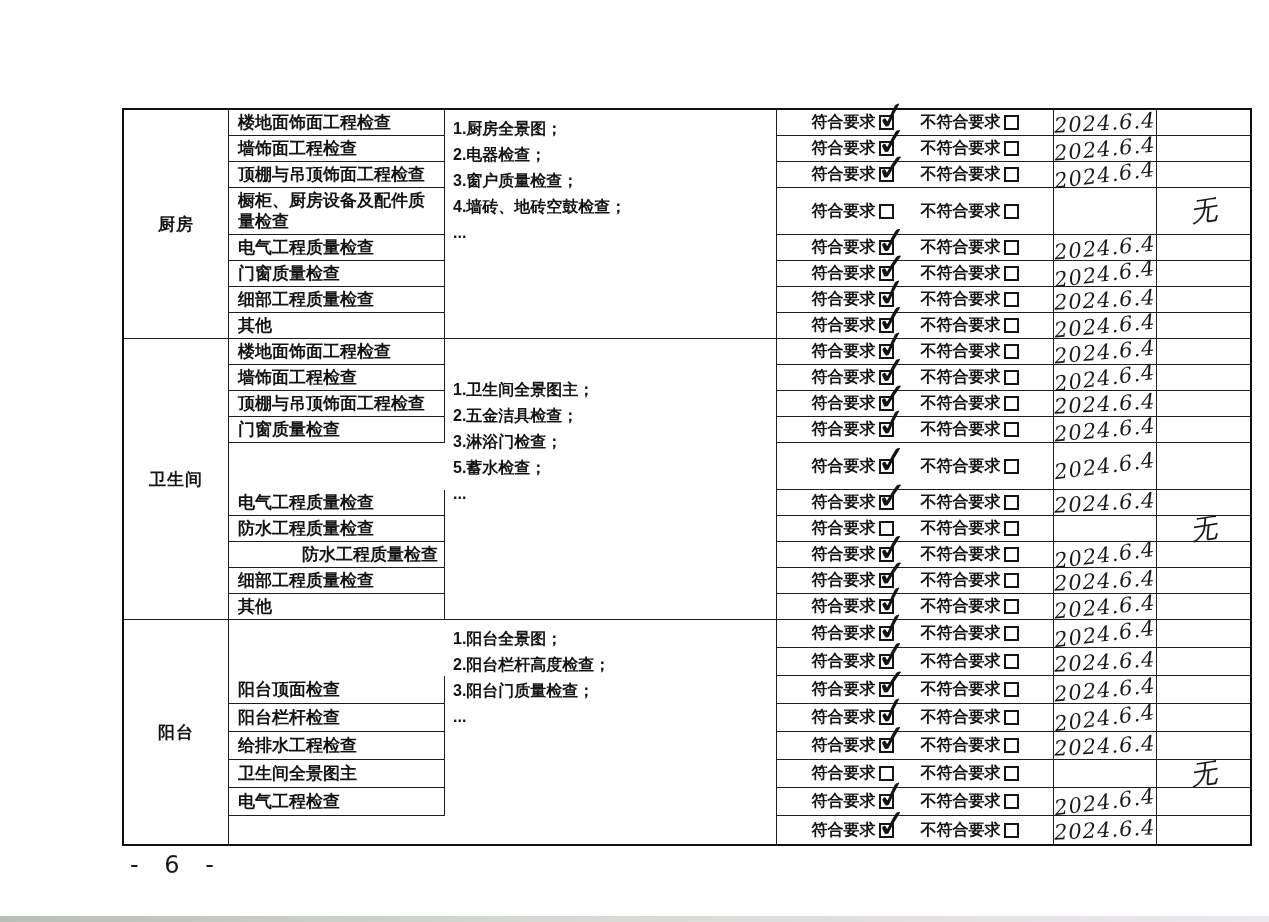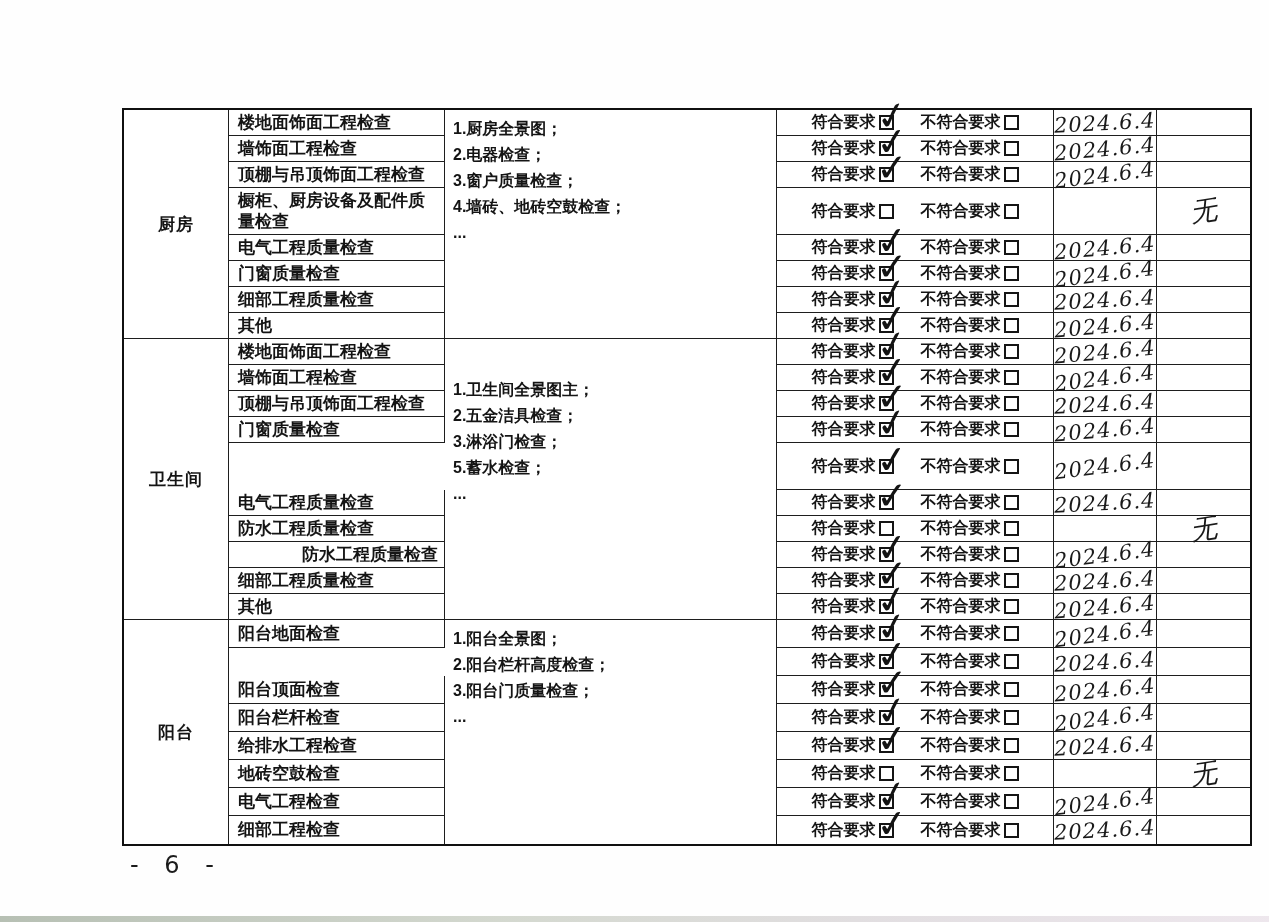--- a/index.html
+++ b/index.html
@@ -447,23 +447,20 @@
       <div class="cell remark-cell last-col" style="grid-area: 18 / 6 / span 1;"></div>
       <div class="cell section-cell no-bottom" style="grid-area: 19 / 1 / span 8;">
         <span>阳台</span>
       </div>
       <div class="cell photo-cell no-bottom" style="grid-area: 19 / 3 / span 8; padding-top: 6px;">
         <div>1.阳台全景图；</div>
         <div>2.阳台栏杆高度检查；</div>
         <div>3.阳台门质量检查；</div>
         <div>...</div>
       </div>
-      <div class="cell item-cell" style="grid-area: 19 / 2 / span 1;">
-        <span>阳台地面检查</span>
-      </div>
       <div class="cell check-cell" style="grid-area: 19 / 4 / span 1;">
         <span class="cb-group">
           <span>符合要求</span>
           <span class="cb-box">
             <span class="tick" style="transform: rotate(-11deg);">✓</span>
           </span>
         </span>
         <span class="cb-group">
           <span>不符合要求</span>
           <span class="cb-box"></span>
@@ -540,21 +537,21 @@
         <span class="cb-group">
           <span>不符合要求</span>
           <span class="cb-box"></span>
         </span>
       </div>
       <div class="cell date-cell" style="grid-area: 23 / 5 / span 1;">
         <span class="hw-date" style="transform: rotate(-3deg);">2024.6.4</span>
       </div>
       <div class="cell remark-cell last-col" style="grid-area: 23 / 6 / span 1;"></div>
       <div class="cell item-cell" style="grid-area: 24 / 2 / span 1;">
-        <span>地砖空鼓检查</span>
+        <span>卫生间全景图主</span>
       </div>
       <div class="cell check-cell" style="grid-area: 24 / 4 / span 1;">
         <span class="cb-group">
           <span>符合要求</span>
           <span class="cb-box"></span>
         </span>
         <span class="cb-group">
           <span>不符合要求</span>
           <span class="cb-box"></span>
         </span>
@@ -575,23 +572,20 @@
         </span>
         <span class="cb-group">
           <span>不符合要求</span>
           <span class="cb-box"></span>
         </span>
       </div>
       <div class="cell date-cell" style="grid-area: 25 / 5 / span 1;">
         <span class="hw-date" style="transform: rotate(-7deg);">2024.6.4</span>
       </div>
       <div class="cell remark-cell last-col" style="grid-area: 25 / 6 / span 1;"></div>
-      <div class="cell item-cell no-bottom" style="grid-area: 26 / 2 / span 1;">
-        <span>细部工程检查</span>
-      </div>
       <div class="cell check-cell no-bottom" style="grid-area: 26 / 4 / span 1;">
         <span class="cb-group">
           <span>符合要求</span>
           <span class="cb-box">
             <span class="tick" style="transform: rotate(-7deg);">✓</span>
           </span>
         </span>
         <span class="cb-group">
           <span>不符合要求</span>
           <span class="cb-box"></span>

